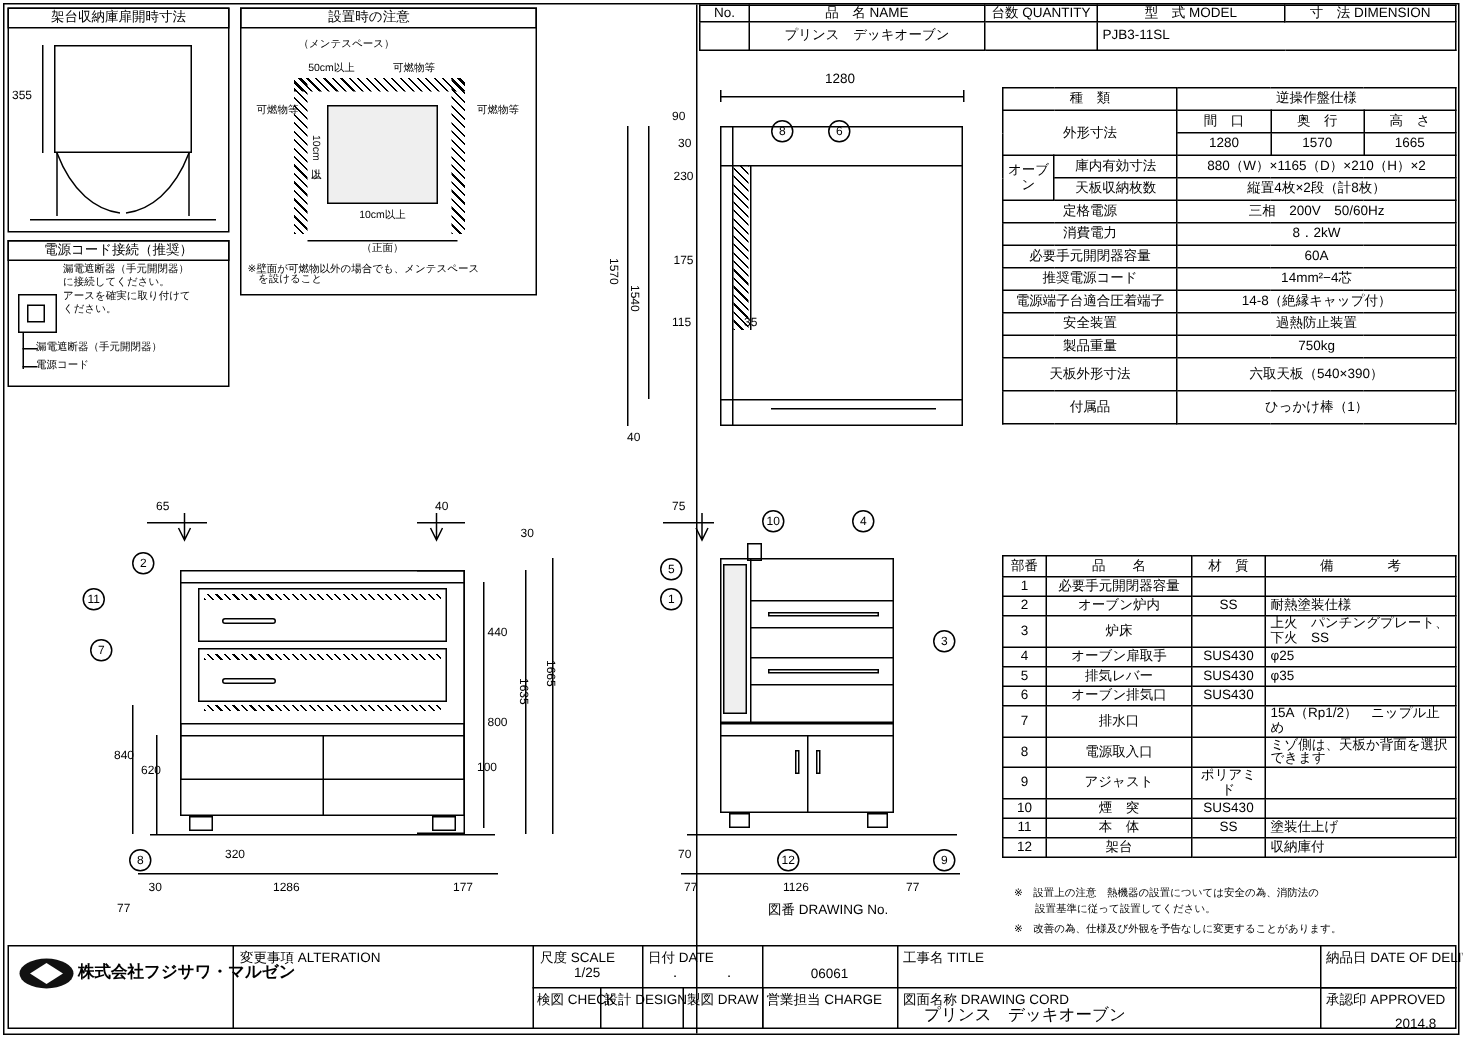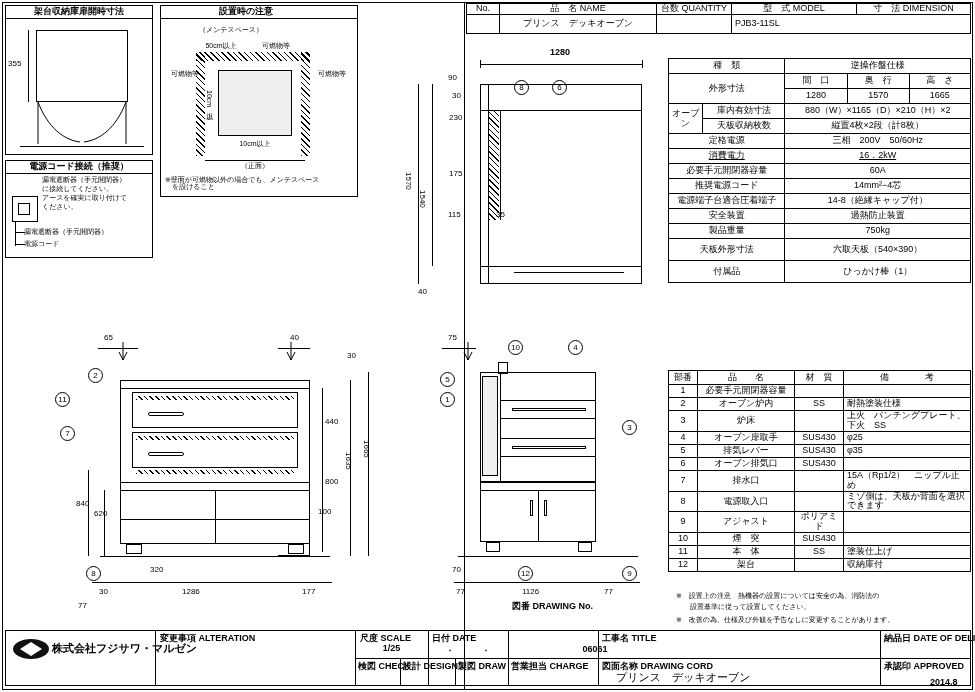--- a/index.html
+++ b/index.html
@@ -14,21 +14,21 @@
   .tbl{position:absolute;border-collapse:collapse;}
   .tbl td{border:1px solid #000;padding:0 2px;font-size:9px;text-align:center;vertical-align:middle;line-height:1.1;}
   .tbl td.l{text-align:left;padding-left:3px;}
   .dim{position:absolute;background:#000;height:1px;}
   .dimv{position:absolute;background:#000;width:1px;}
   .circ{position:absolute;border:1px solid #000;border-radius:50%;text-align:center;font-size:8px;box-sizing:border-box;}
   .gray{background:#efefef;}
   .hatch{background:repeating-linear-gradient(45deg,#000 0 1px,transparent 1px 4px);}
   .small{font-size:8px;}
   .xs{font-size:7px;}
-  .m{font-size:9px;font-weight:bold;}
+  .m{font-size:9px;}
   .lg{font-size:11px;}
   svg{display:block;}
 </style>
 </head>
 <body>
 
 <div id="sheet">
 
   <div class="bx" style="left:2px;top:2px;width:971px;height:688px;"></div>
 
@@ -123,23 +123,23 @@
       <td colspan="3">880（W）×1165（D）×210（H）×2</td>
     </tr>
     <tr style="height:15px;">
       <td>天板収納枚数</td>
       <td colspan="3">縦置4枚×2段（計8枚）</td>
     </tr>
     <tr style="height:15px;">
       <td colspan="2">定格電源</td>
       <td colspan="3">三相　200V　50/60Hz</td>
     </tr>
-    <tr style="height:15px;text-decoration:underline;">
+    <tr style="height:15px;">
       <td colspan="2">消費電力</td>
-      <td colspan="3">16．2kW</td>
+      <td colspan="3">8．2kW</td>
     </tr>
     <tr style="height:15px;">
       <td colspan="2">必要手元開閉器容量</td>
       <td colspan="3">60A</td>
     </tr>
     <tr style="height:15px;">
       <td colspan="2">推奨電源コード</td>
       <td colspan="3">14mm²−4芯</td>
     </tr>
     <tr style="height:15px;">
@@ -403,21 +403,21 @@
     <path d="M8,11 L19,4 L30,11 L19,18 Z" fill="#fff"></path>
   </svg>
   <div class="txt lg" style="left:52px;top:643px;font-weight:bold;">株式会社フジサワ・マルゼン</div>
 
   <div class="txt m" style="left:160px;top:634px;">変更事項 ALTERATION</div>
   <div class="txt m" style="left:360px;top:634px;">尺度 SCALE</div>
   <div class="txt m c" style="left:355px;top:644px;width:73px;">1/25</div>
   <div class="txt m" style="left:432px;top:634px;">日付 DATE</div>
   <div class="txt m c" style="left:428px;top:644px;width:80px;">．　　　．</div>
   <div class="txt m" style="left:512px;top:602px;">図番 DRAWING No.</div>
-  <div class="txt m c" style="left:508px;top:645px;width:90px;padding-left:42px;">06061</div>
+  <div class="txt m c" style="left:508px;top:645px;width:90px;">06061</div>
   <div class="txt m" style="left:602px;top:634px;">工事名 TITLE</div>
   <div class="txt m" style="left:884px;top:634px;">納品日 DATE OF DELIVERY</div>
 
   <div class="txt m" style="left:358px;top:662px;">検図 CHECK</div>
   <div class="txt m" style="left:403px;top:662px;">設計 DESIGN</div>
   <div class="txt m" style="left:458px;top:662px;">製図 DRAW</div>
   <div class="txt m" style="left:511px;top:662px;">営業担当 CHARGE</div>
   <div class="txt m" style="left:602px;top:662px;">図面名称 DRAWING CORD</div>
   <div class="txt lg" style="left:616px;top:672px;">プリンス　デッキオーブン</div>
   <div class="txt m" style="left:884px;top:662px;">承認印 APPROVED</div>

